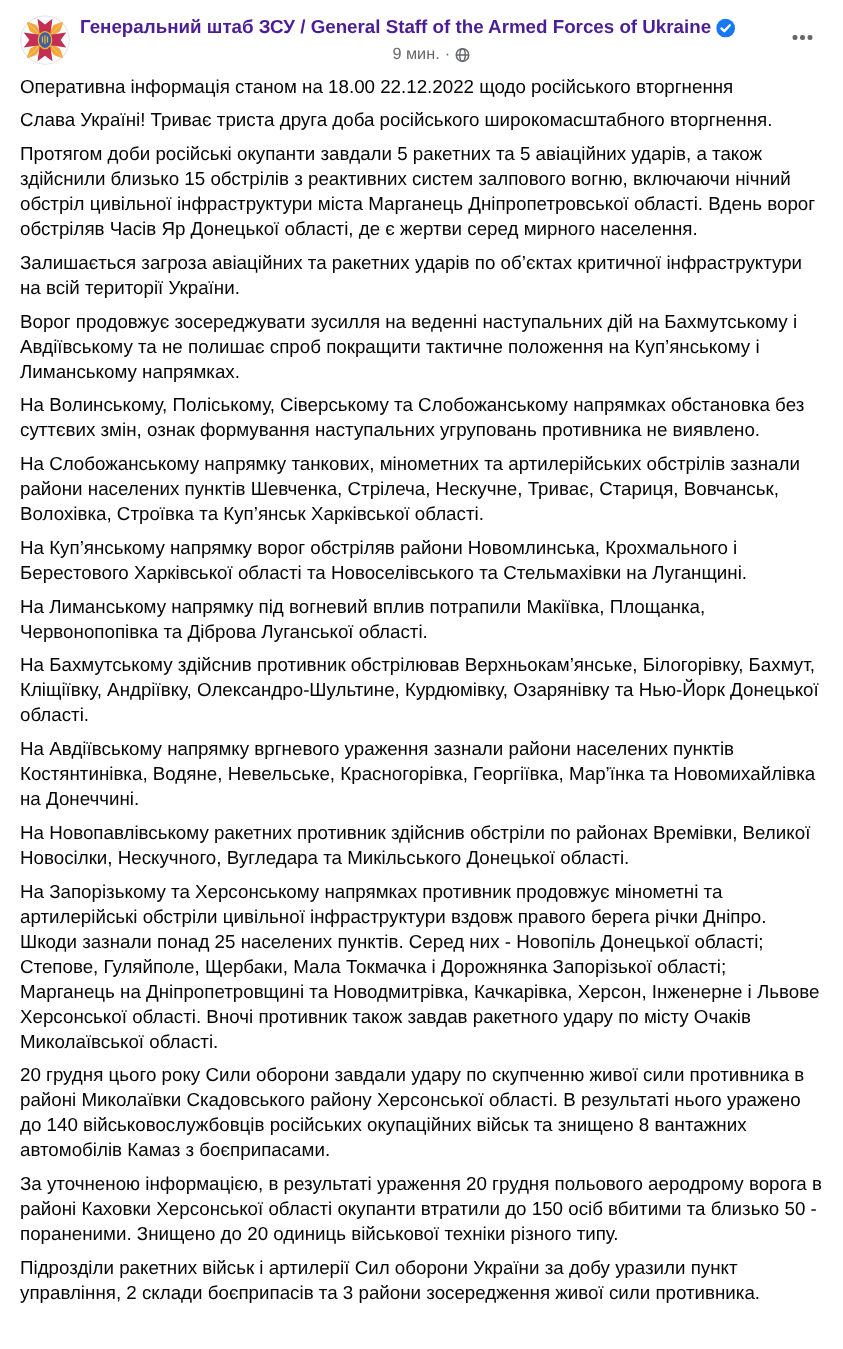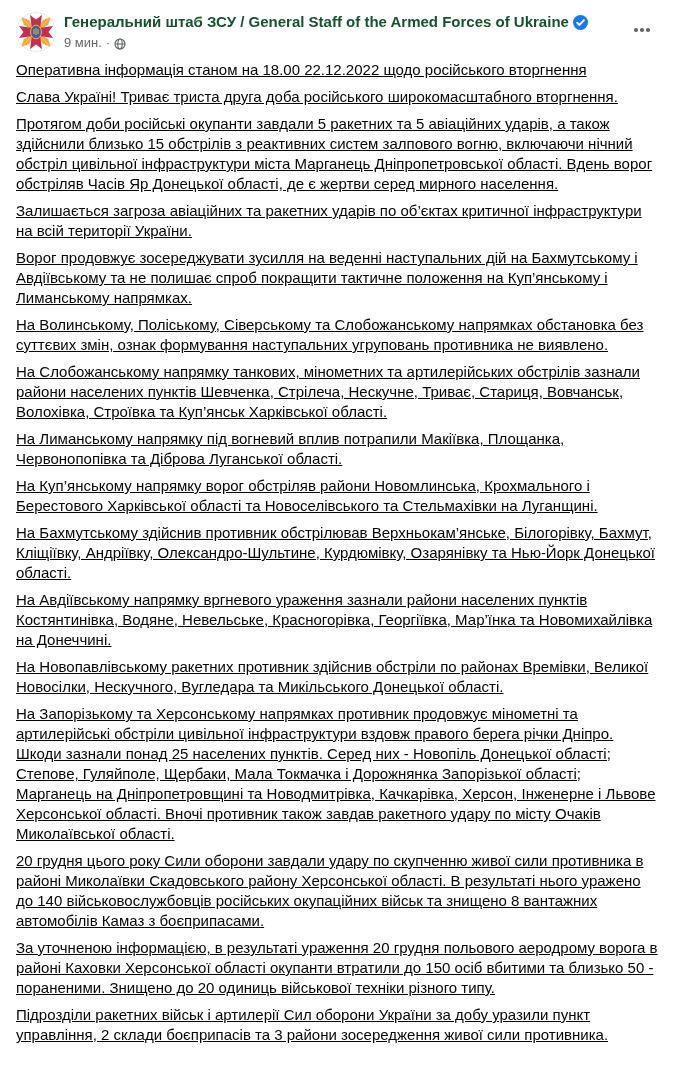--- a/index.html
+++ b/index.html
@@ -33,34 +33,35 @@
     min-width: 0;
   }
   .page-name-row {
     display: flex;
     align-items: center;
     gap: 4px;
   }
   .page-name {
     font-size: 15px;
     font-weight: 700;
-    color: #14532d;
+    color: #4c1d95;
     line-height: 19px;
     cursor: pointer;
     white-space: nowrap;
   }
   .verified { flex: 0 0 auto; display: inline-flex; margin-top: 1px; }
   .meta-row {
     display: flex;
     align-items: center;
     gap: 4px;
     margin-top: 4px;
     font-size: 13px;
     color: #65676B;
     line-height: 16px;
+    justify-content: center;
   }
   .timestamp { cursor: pointer; }
   .menu-button {
     margin-left: auto;
     flex: 0 0 auto;
     width: 32px;
     height: 32px;
     border: none;
     background: transparent;
     border-radius: 50%;
@@ -79,21 +80,20 @@
   }
   .post-body {
     padding: 4px 16px 14px 16px;
     font-size: 15px;
     line-height: 20px;
     color: #050505;
   }
   .post-body p {
     margin: 0 0 7px 0;
     word-spacing: normal;
-    text-decoration: underline;
   }
   .post-body p:last-child { margin-bottom: 0; }
 </style>
 </head>
 <body>
 
 <div class="post">
 
   <div class="post-header">
 
@@ -157,22 +157,22 @@
   </div>
 
   <div class="post-body">
       <p>Оперативна інформація станом на 18.00 22.12.2022 щодо російського вторгнення</p>
       <p>Слава Україні! Триває триста друга доба російського широкомасштабного вторгнення.</p>
       <p>Протягом доби російські окупанти завдали 5 ракетних та 5 авіаційних ударів, а також здійснили близько 15 обстрілів з реактивних систем залпового вогню, включаючи нічний обстріл цивільної інфраструктури міста Марганець Дніпропетровської області. Вдень ворог обстріляв Часів Яр Донецької області, де є жертви серед мирного населення.</p>
       <p>Залишається загроза авіаційних та ракетних ударів по об’єктах критичної інфраструктури на всій території України.</p>
       <p>Ворог продовжує зосереджувати зусилля на веденні наступальних дій на Бахмутському і Авдіївському та не полишає спроб покращити тактичне положення на Куп’янському і Лиманському напрямках.</p>
       <p>На Волинському, Поліському, Сіверському та Слобожанському напрямках обстановка без суттєвих змін, ознак формування наступальних угруповань противника не виявлено.</p>
       <p>На Слобожанському напрямку танкових, мінометних та артилерійських обстрілів зазнали райони населених пунктів Шевченка, Стрілеча, Нескучне, Триває, Стариця, Вовчанськ, Волохівка, Строївка та Куп’янськ Харківської області.</p>
+      <p>На Куп’янському напрямку ворог обстріляв райони Новомлинська, Крохмального і Берестового Харківської області та Новоселівського та Стельмахівки на Луганщині.</p>
       <p>На Лиманському напрямку під вогневий вплив потрапили Макіївка, Площанка, Червонопопівка та Діброва Луганської області.</p>
-      <p>На Куп’янському напрямку ворог обстріляв райони Новомлинська, Крохмального і Берестового Харківської області та Новоселівського та Стельмахівки на Луганщині.</p>
       <p>На Бахмутському здійснив противник обстрілював Верхньокам’янське, Білогорівку, Бахмут, Кліщіївку, Андріївку, Олександро-Шультине, Курдюмівку, Озарянівку та Нью-Йорк Донецької області.</p>
       <p>На Авдіївському напрямку вргневого ураження зазнали райони населених пунктів Костянтинівка, Водяне, Невельське, Красногорівка, Георгіївка, Мар’їнка та Новомихайлівка на Донеччині.</p>
       <p>На Новопавлівському ракетних противник здійснив обстріли по районах Времівки, Великої Новосілки, Нескучного, Вугледара та Микільського Донецької області.</p>
       <p>На Запорізькому та Херсонському напрямках противник продовжує мінометні та артилерійські обстріли цивільної інфраструктури вздовж правого берега річки Дніпро. Шкоди зазнали понад 25 населених пунктів. Серед них - Новопіль Донецької області; Степове, Гуляйполе, Щербаки, Мала Токмачка і Дорожнянка Запорізької області; Марганець на Дніпропетровщині та Новодмитрівка, Качкарівка, Херсон, Інженерне і Львове Херсонської області. Вночі противник також завдав ракетного удару по місту Очаків Миколаївської області.</p>
       <p>20 грудня цього року Сили оборони завдали удару по скупченню живої сили противника в районі Миколаївки Скадовського району Херсонської області.  В результаті нього уражено до 140 військовослужбовців російських окупаційних військ та знищено 8 вантажних автомобілів Камаз з боєприпасами.</p>
       <p>За уточненою інформацією, в результаті ураження 20 грудня польового аеродрому ворога в районі Каховки Херсонської області окупанти втратили до 150 осіб вбитими та близько 50 - пораненими. Знищено до 20 одиниць військової техніки різного типу.</p>
       <p>Підрозділи ракетних військ і артилерії Сил оборони України за добу уразили пункт управління, 2 склади боєприпасів та 3 райони зосередження живої сили противника.</p>
     </div>
 
 </div>

